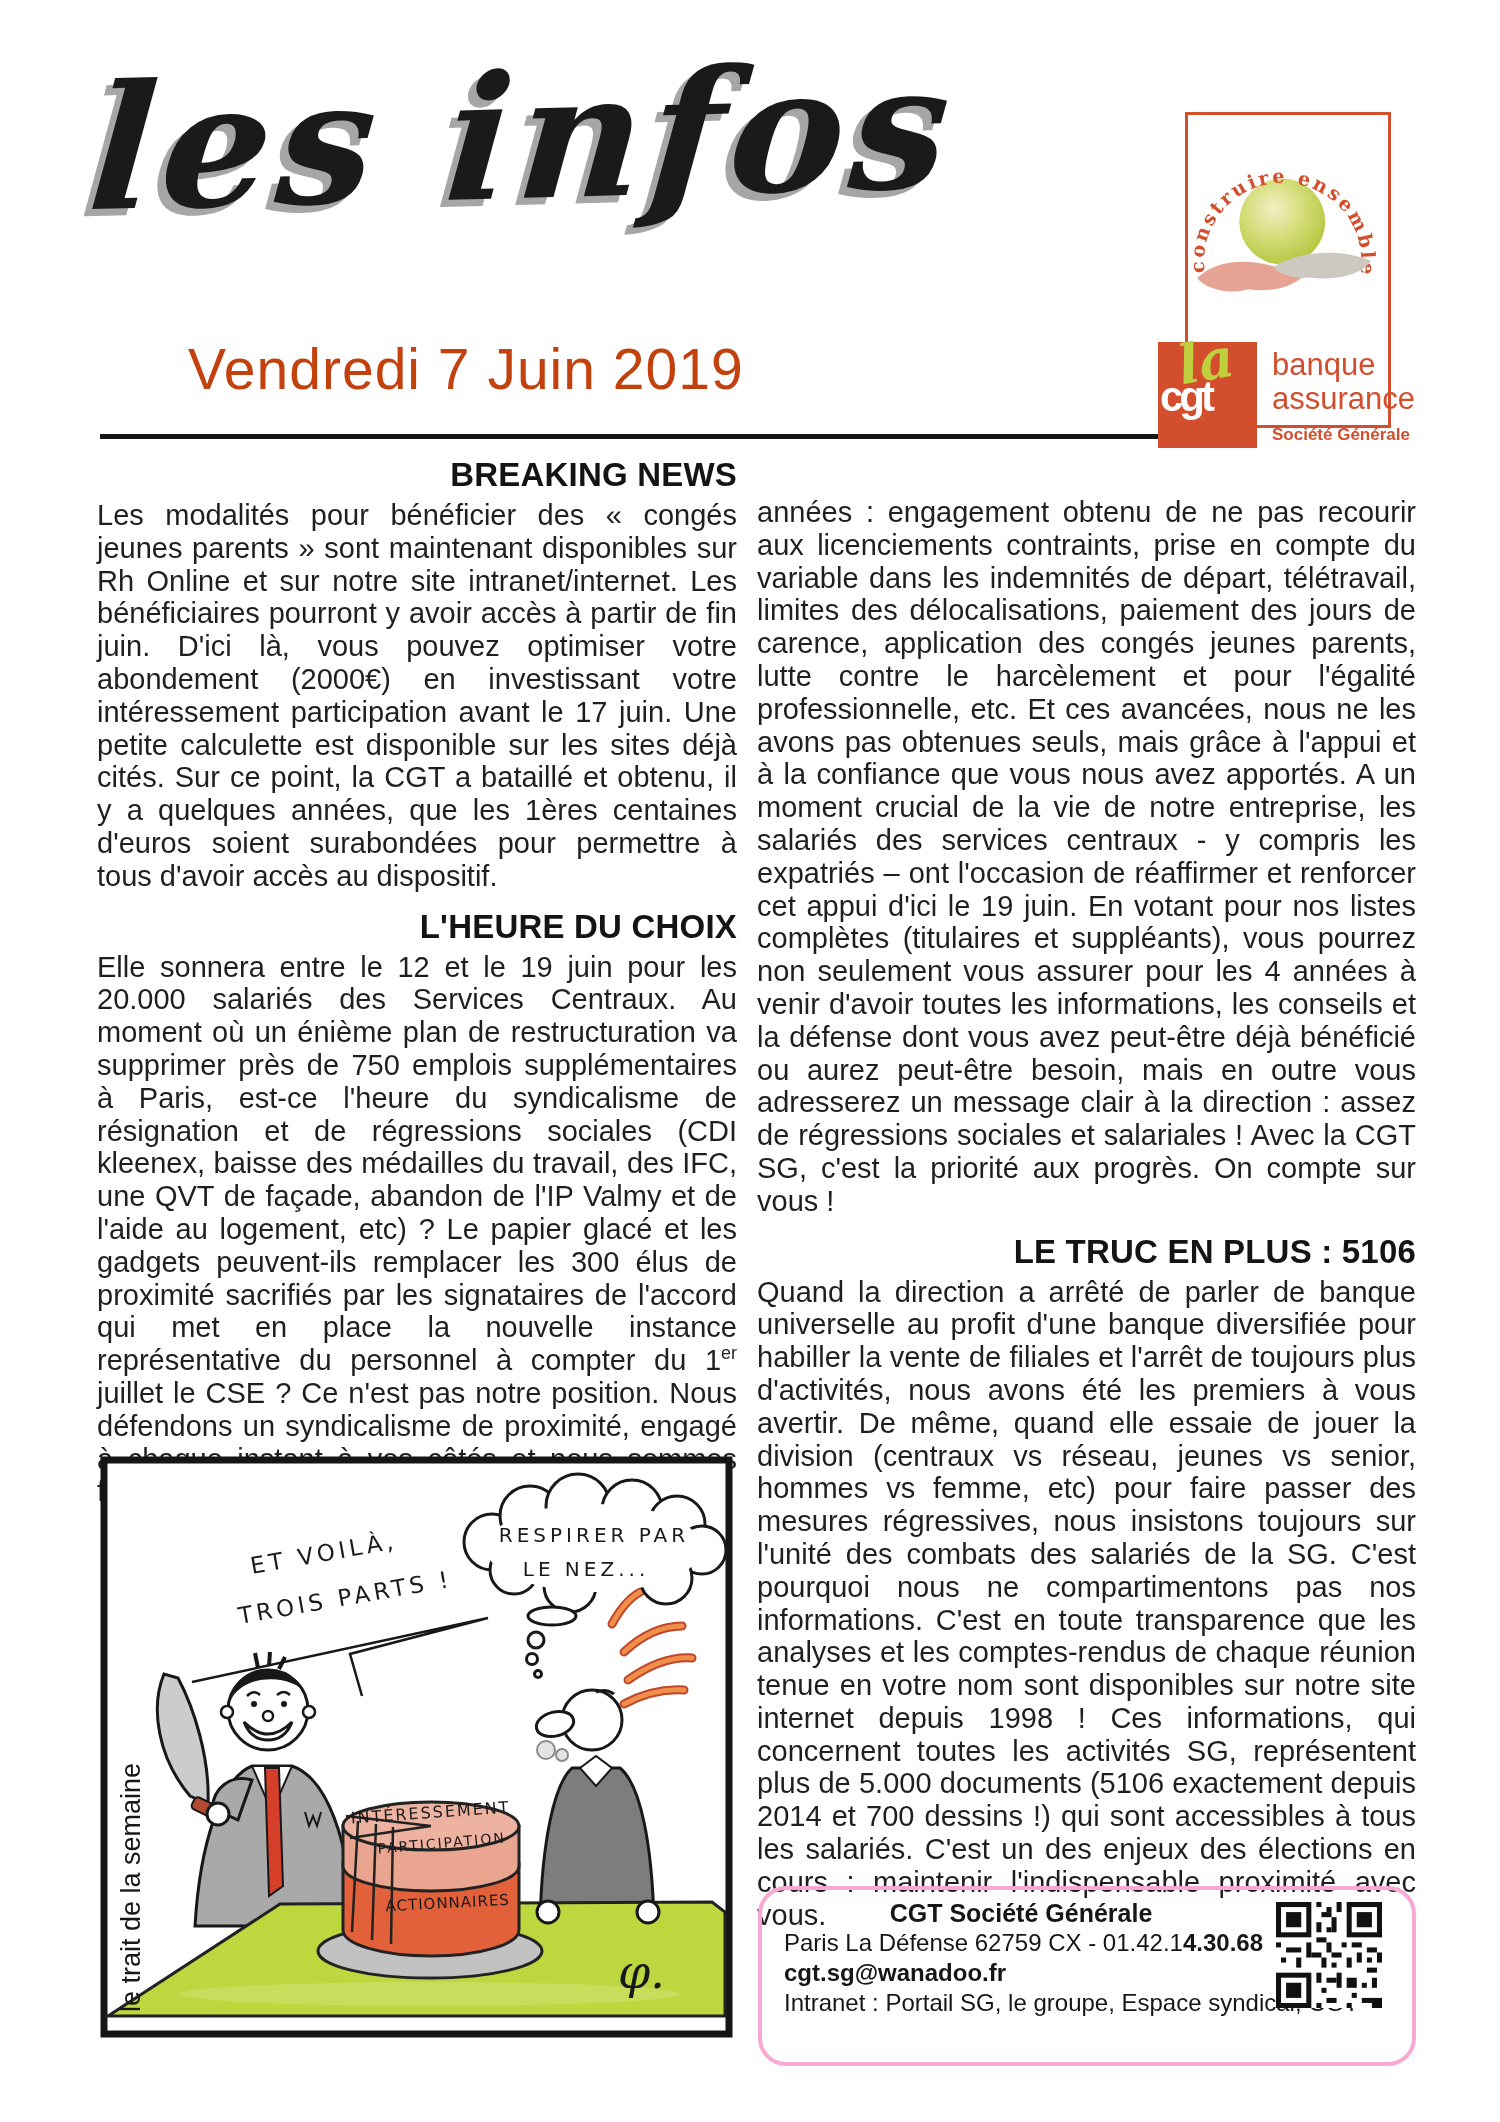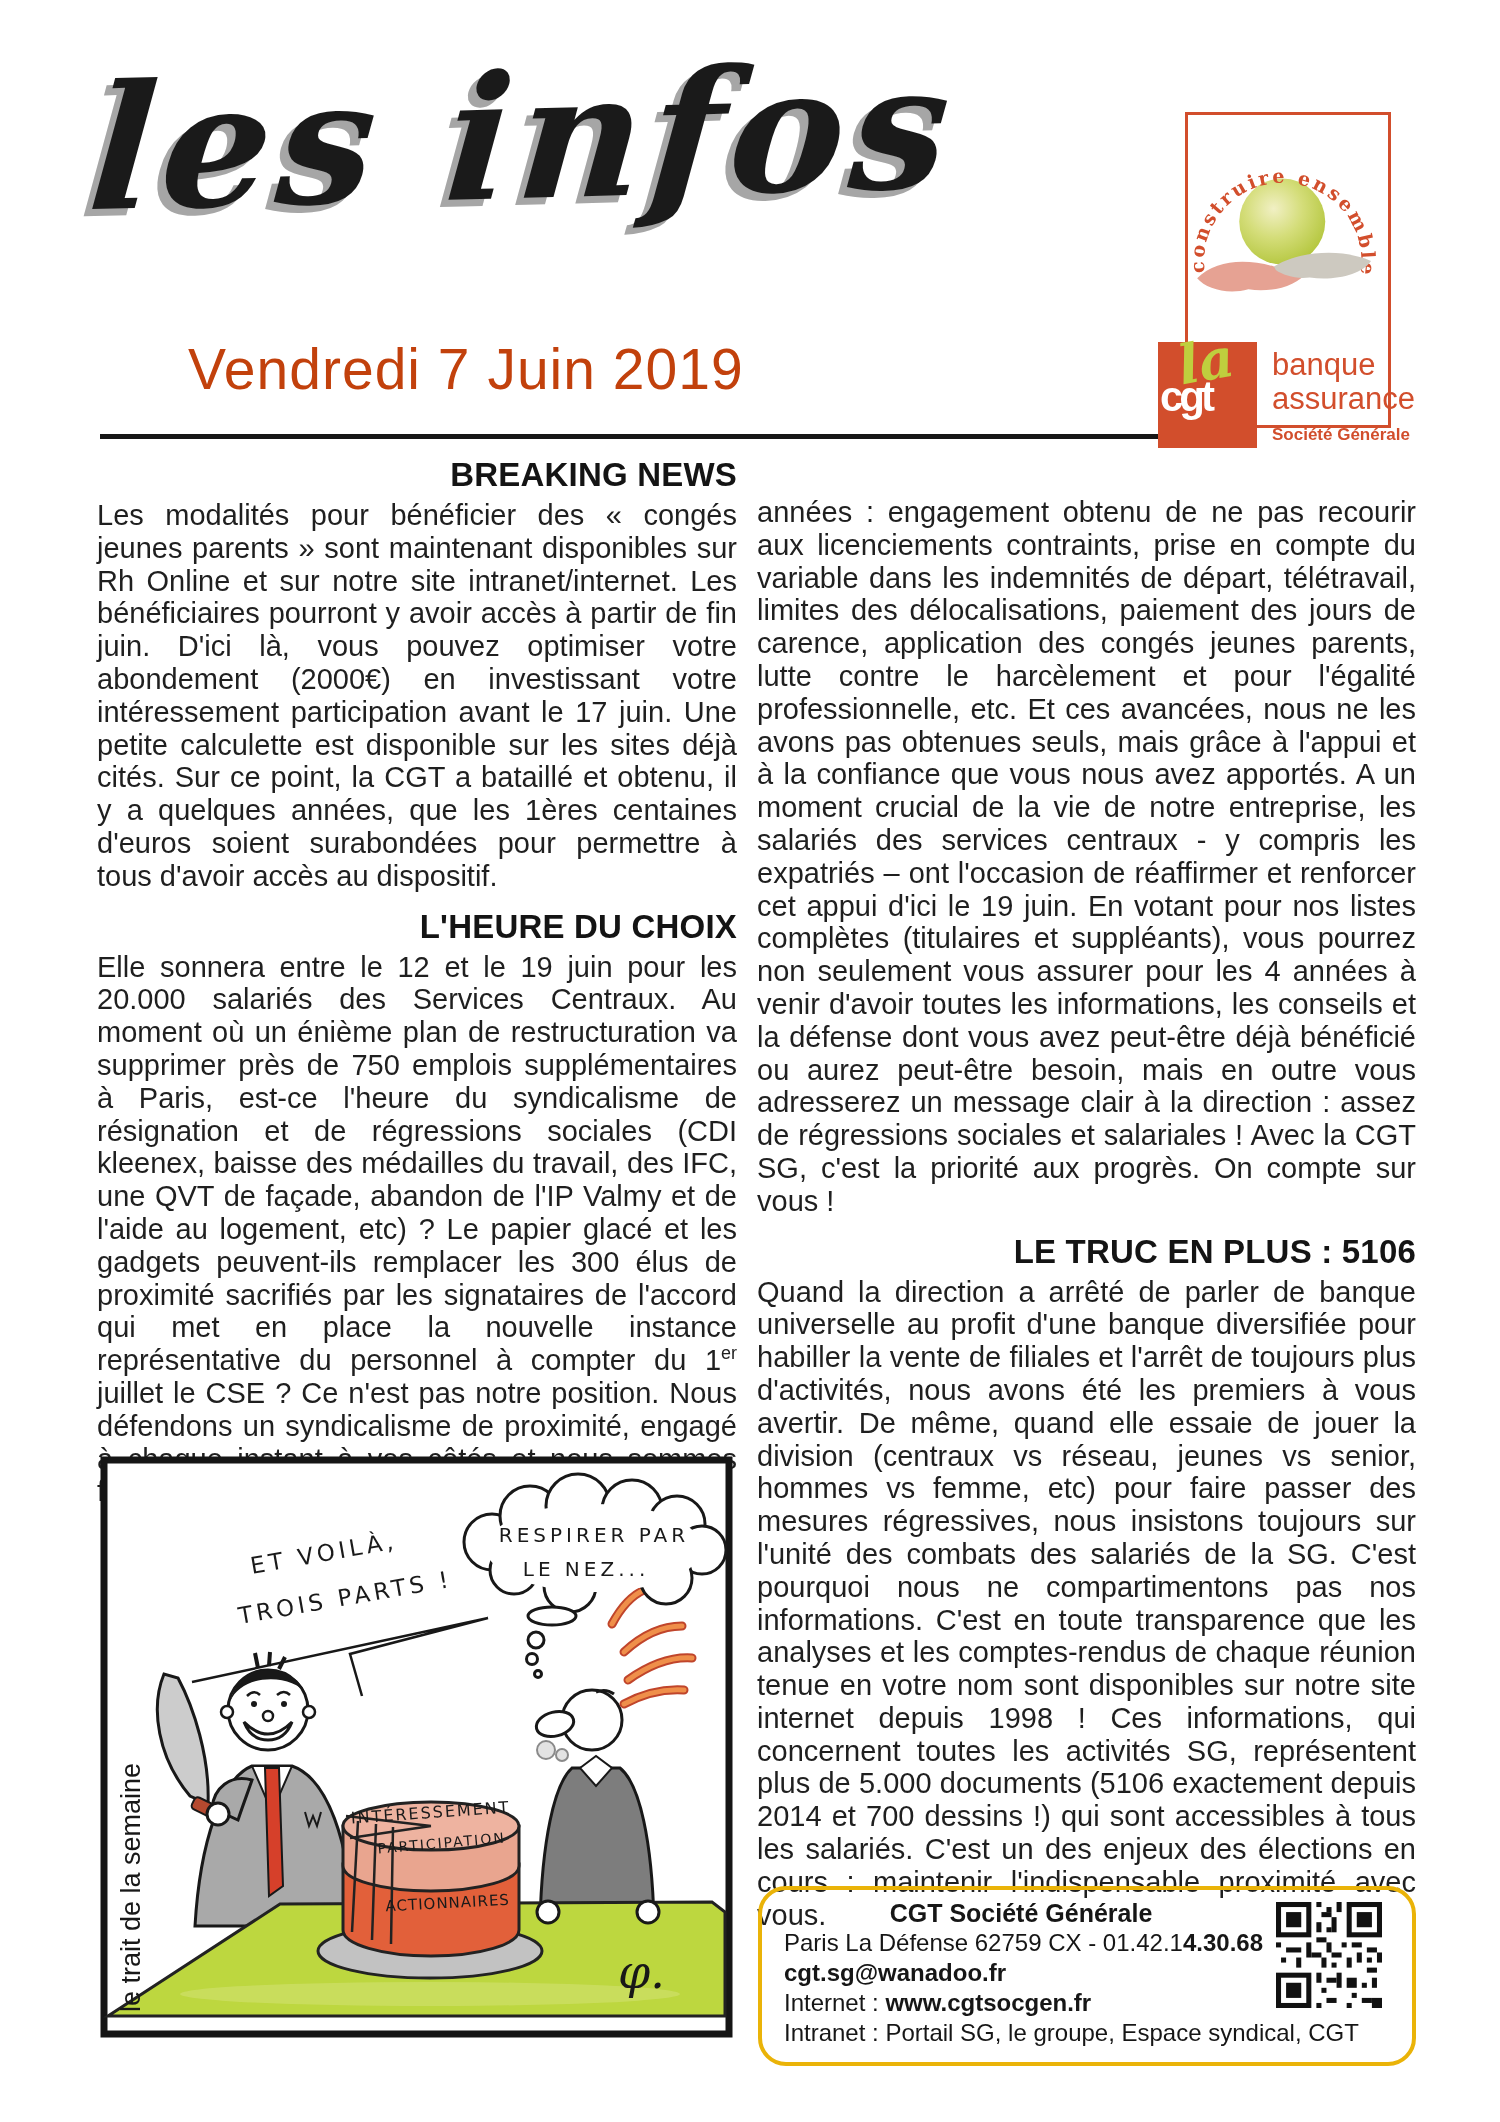--- a/index.html
+++ b/index.html
@@ -35,21 +35,21 @@
   p.body{font-size:29px;line-height:32.8px;text-align:justify;margin:0 0 15px 0;color:#1f1f1f;}
   .col-right p.first{margin-top:40px;}
   sup{font-size:0.62em;vertical-align:super;line-height:0;}
 
   
   .cartoon{position:absolute;left:100px;top:1456px;width:633px;height:582px;}
   .cartoon svg{width:100%;height:100%;display:block;}
   .hand-text{font-family:"DejaVu Sans", sans-serif;fill:#1a1a1a;}
 
   
-  .contact{position:absolute;left:758px;top:1886px;width:658px;height:180px;border:4px solid #eab308;
+  .contact{position:absolute;left:758px;top:1886px;width:658px;height:180px;border:4px solid #f9a8d4;
            border-radius:28px;box-sizing:border-box;padding:8px 14px 6px 22px;font-size:24px;
            line-height:30px;color:#161616;}
   .contact-line{padding-right:140px;white-space:nowrap;}
   .contact-line.full{padding-right:0;}
   .contact-title{text-align:center;font-weight:bold;font-size:25px;}
   .b{font-weight:bold;}
   .qr{position:absolute;right:30px;top:12px;width:106px;height:106px;}
 </style>
 </head>
 <body>
@@ -200,21 +200,20 @@
       <text transform="translate(40,556) rotate(-90)" font-size="27" fill="#181818" font-family="Liberation Sans, sans-serif">le trait de la semaine</text>
 
       <text x="518" y="532" font-size="46" font-family="DejaVu Serif, serif" font-style="italic" fill="#181818">φ.</text>
     </svg>
   </div>
 
   <div class="contact">
     <div class="contact-line contact-title">CGT Société Générale</div>
     <div class="contact-line"><span>Paris La Défense 62759 CX - 01.42.1</span><span class="b">4.30.68</span></div>
     <div class="contact-line b">cgt.sg@wanadoo.fr</div>
-    <div class="contact-line"><span>Internet : </span><span class="b">www.cgtsocgen.fr</span></div>
     <div class="contact-line full">Intranet : Portail SG, le groupe, Espace syndical, CGT</div>
 
     <svg class="qr" viewBox="0 0 126 126">
       <rect x="0" y="0" width="126" height="126" fill="#ffffff"></rect>
       <g fill="#111111">
         <rect x="0" y="0" width="42" height="42"></rect>
           <rect x="84" y="0" width="42" height="42"></rect>
         <rect x="0" y="84" width="42" height="42"></rect>
       </g>
       <g fill="#ffffff">

